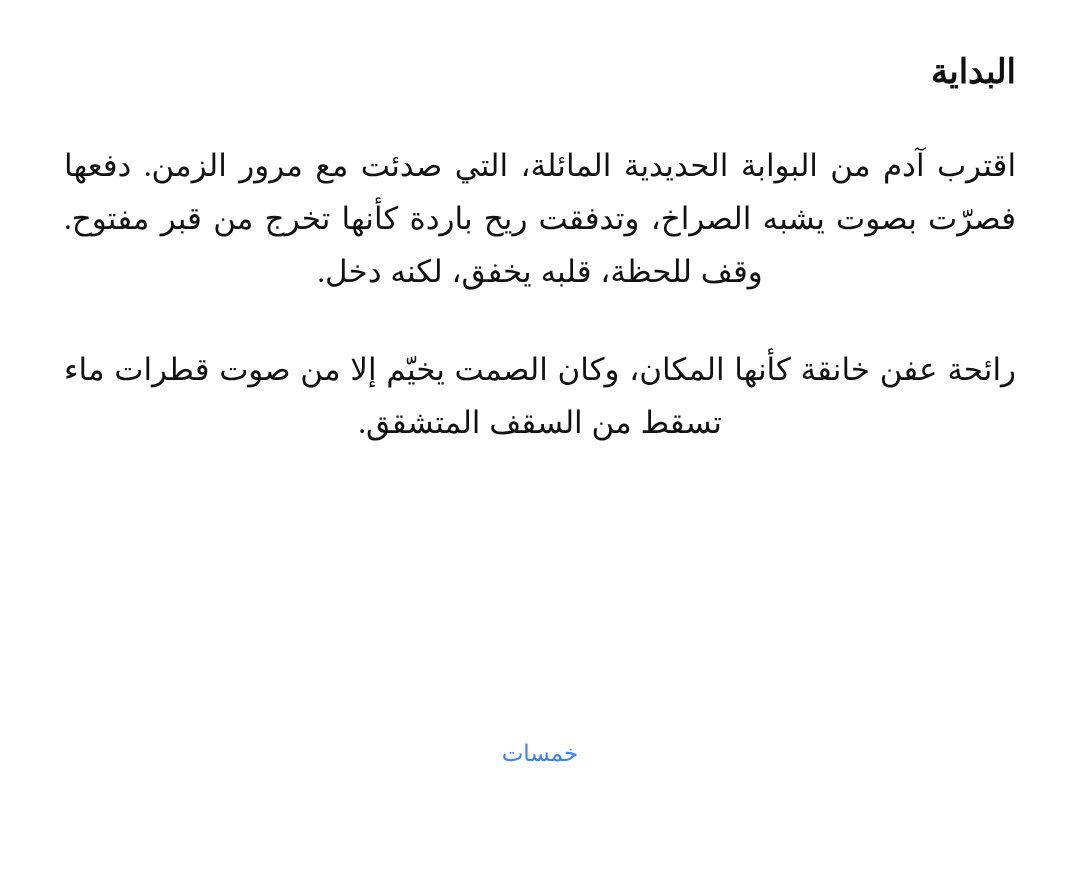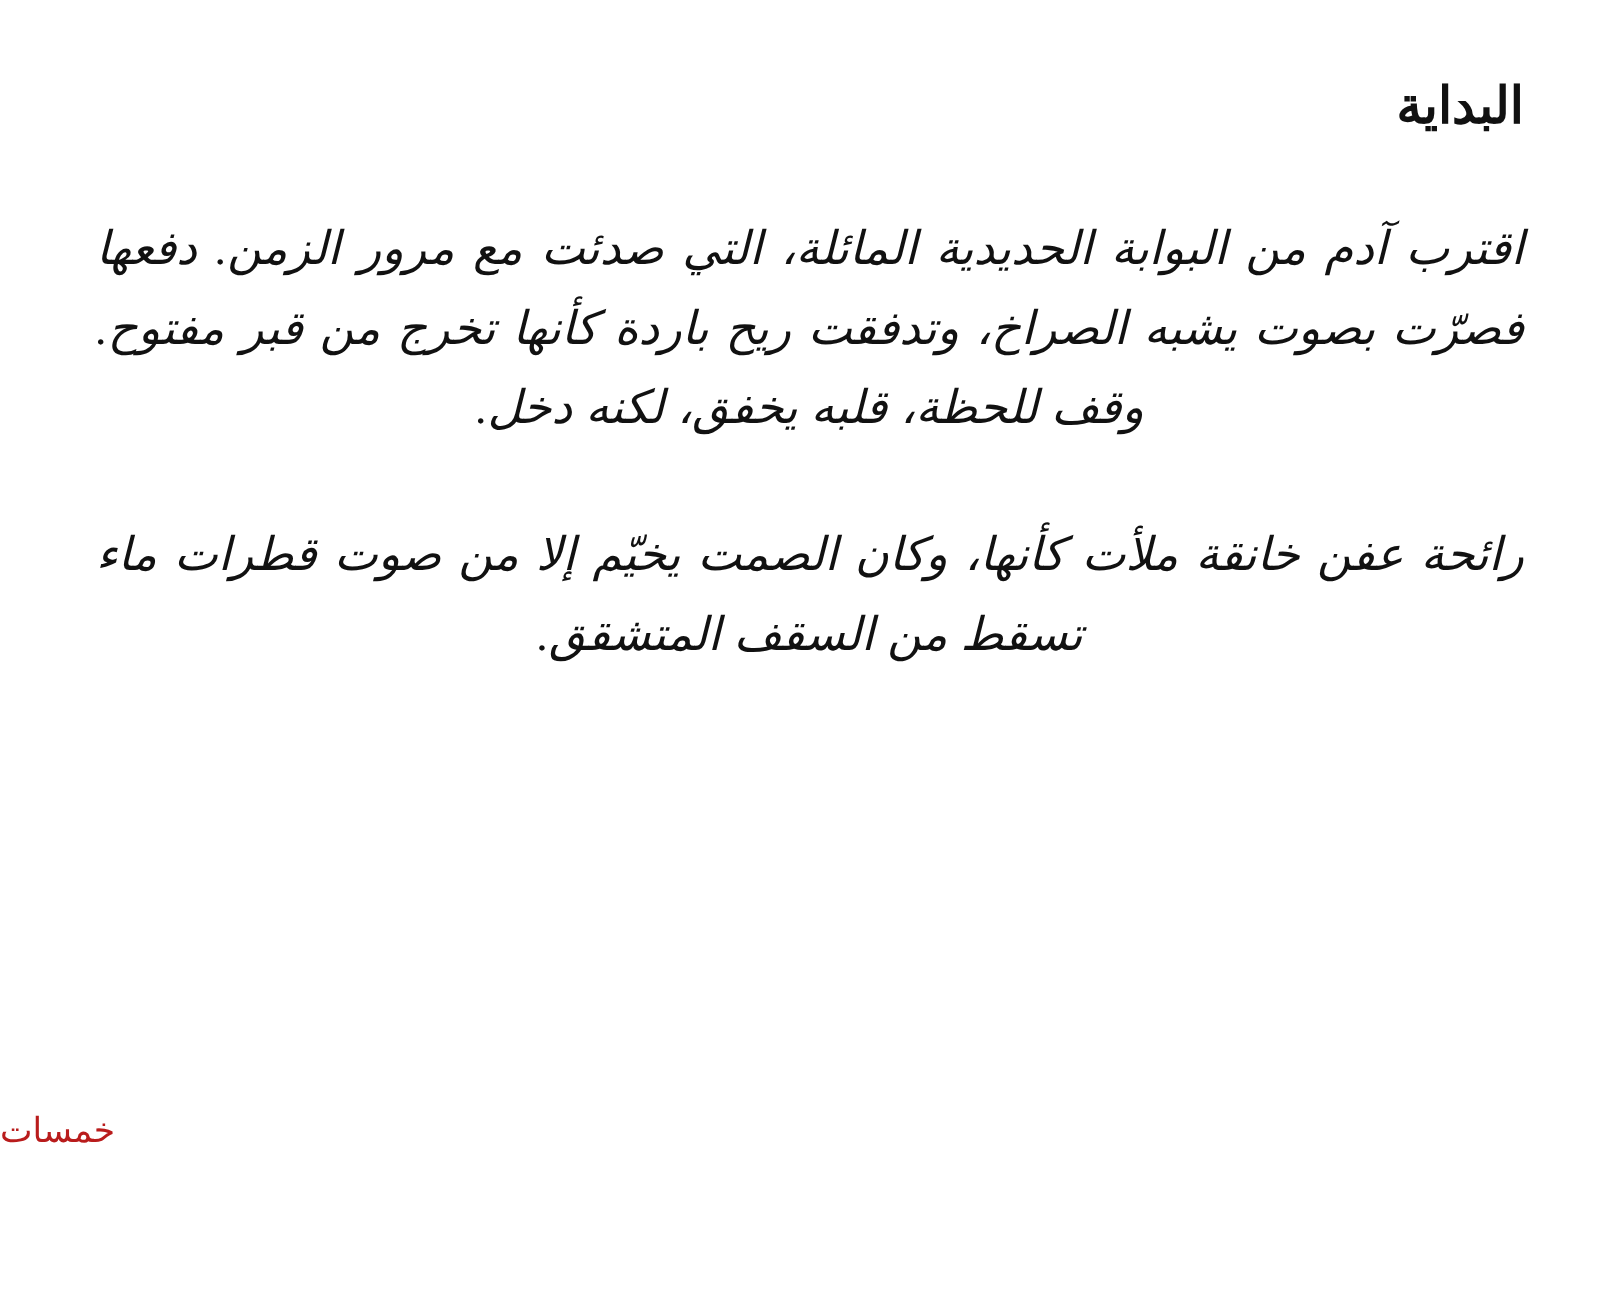--- a/index.html
+++ b/index.html
@@ -32,43 +32,42 @@
     text-align: right;
     letter-spacing: 0;
   }
   .paragraph {
     font-size: 31px;
     line-height: 1.72;
     margin: 0 0 44px 0;
     text-align: justify;
     text-align-last: center;
     word-spacing: 1px;
-    font-style: italic;
   }
   .paragraph:last-of-type {
     margin-bottom: 0;
   }
   .watermark {
     position: absolute;
     left: 0;
     right: 0;
     bottom: 18px;
-    text-align: left;
+    text-align: center;
     font-size: 23px;
-    color: #b91c1c;
+    color: #3b82f6;
     letter-spacing: 2px;
     font-family: Liberation Serif, serif;
     user-select: none;
   }
 </style>
 </head>
 <body>
 
 <div class="page">
   <h1 class="doc-title">البداية</h1>
 
   <p class="paragraph">اقترب آدم من البوابة الحديدية المائلة، التي صدئت مع مرور الزمن. دفعها فصرّت بصوت يشبه الصراخ، وتدفقت ريح باردة كأنها تخرج من قبر مفتوح. وقف للحظة، قلبه يخفق، لكنه دخل.</p>
 
 
-  <p class="paragraph">رائحة عفن خانقة ملأت كأنها، وكان الصمت يخيّم إلا من صوت قطرات ماء تسقط من السقف المتشقق.</p>
+  <p class="paragraph">رائحة عفن خانقة كأنها المكان، وكان الصمت يخيّم إلا من صوت قطرات ماء تسقط من السقف المتشقق.</p>
 
   <div class="watermark">خمسات</div>
 </div>
 
 </body></html>

